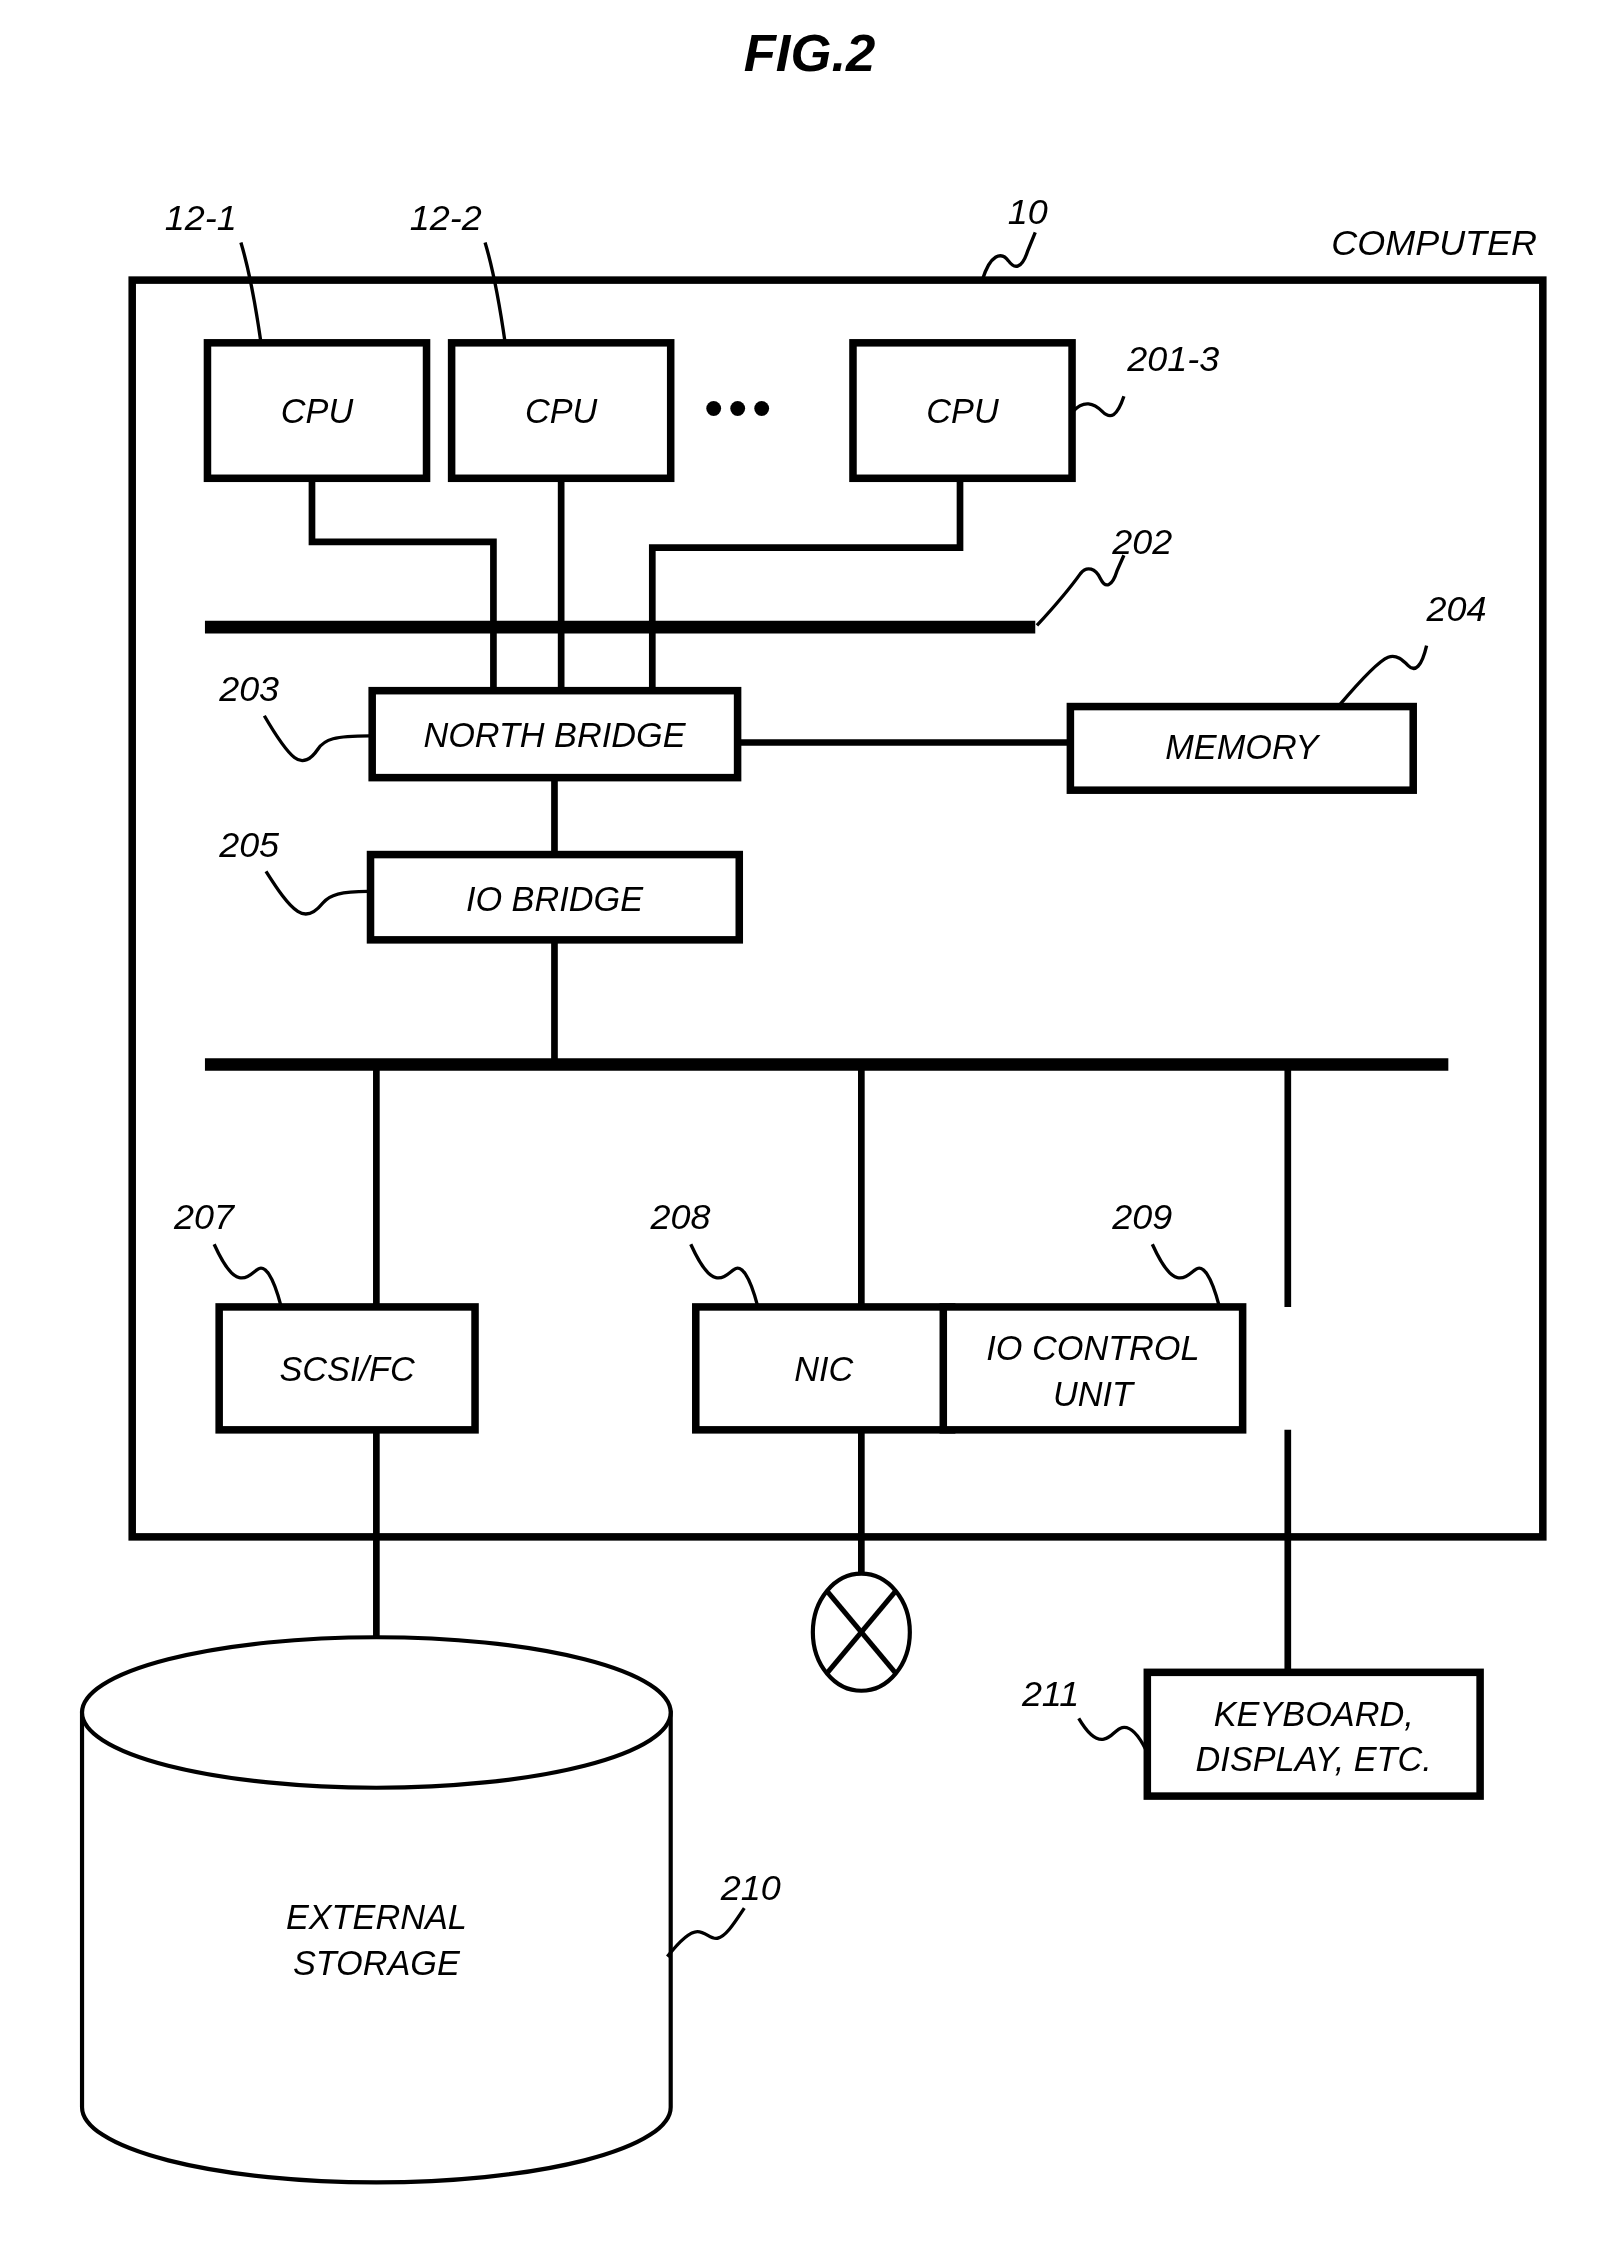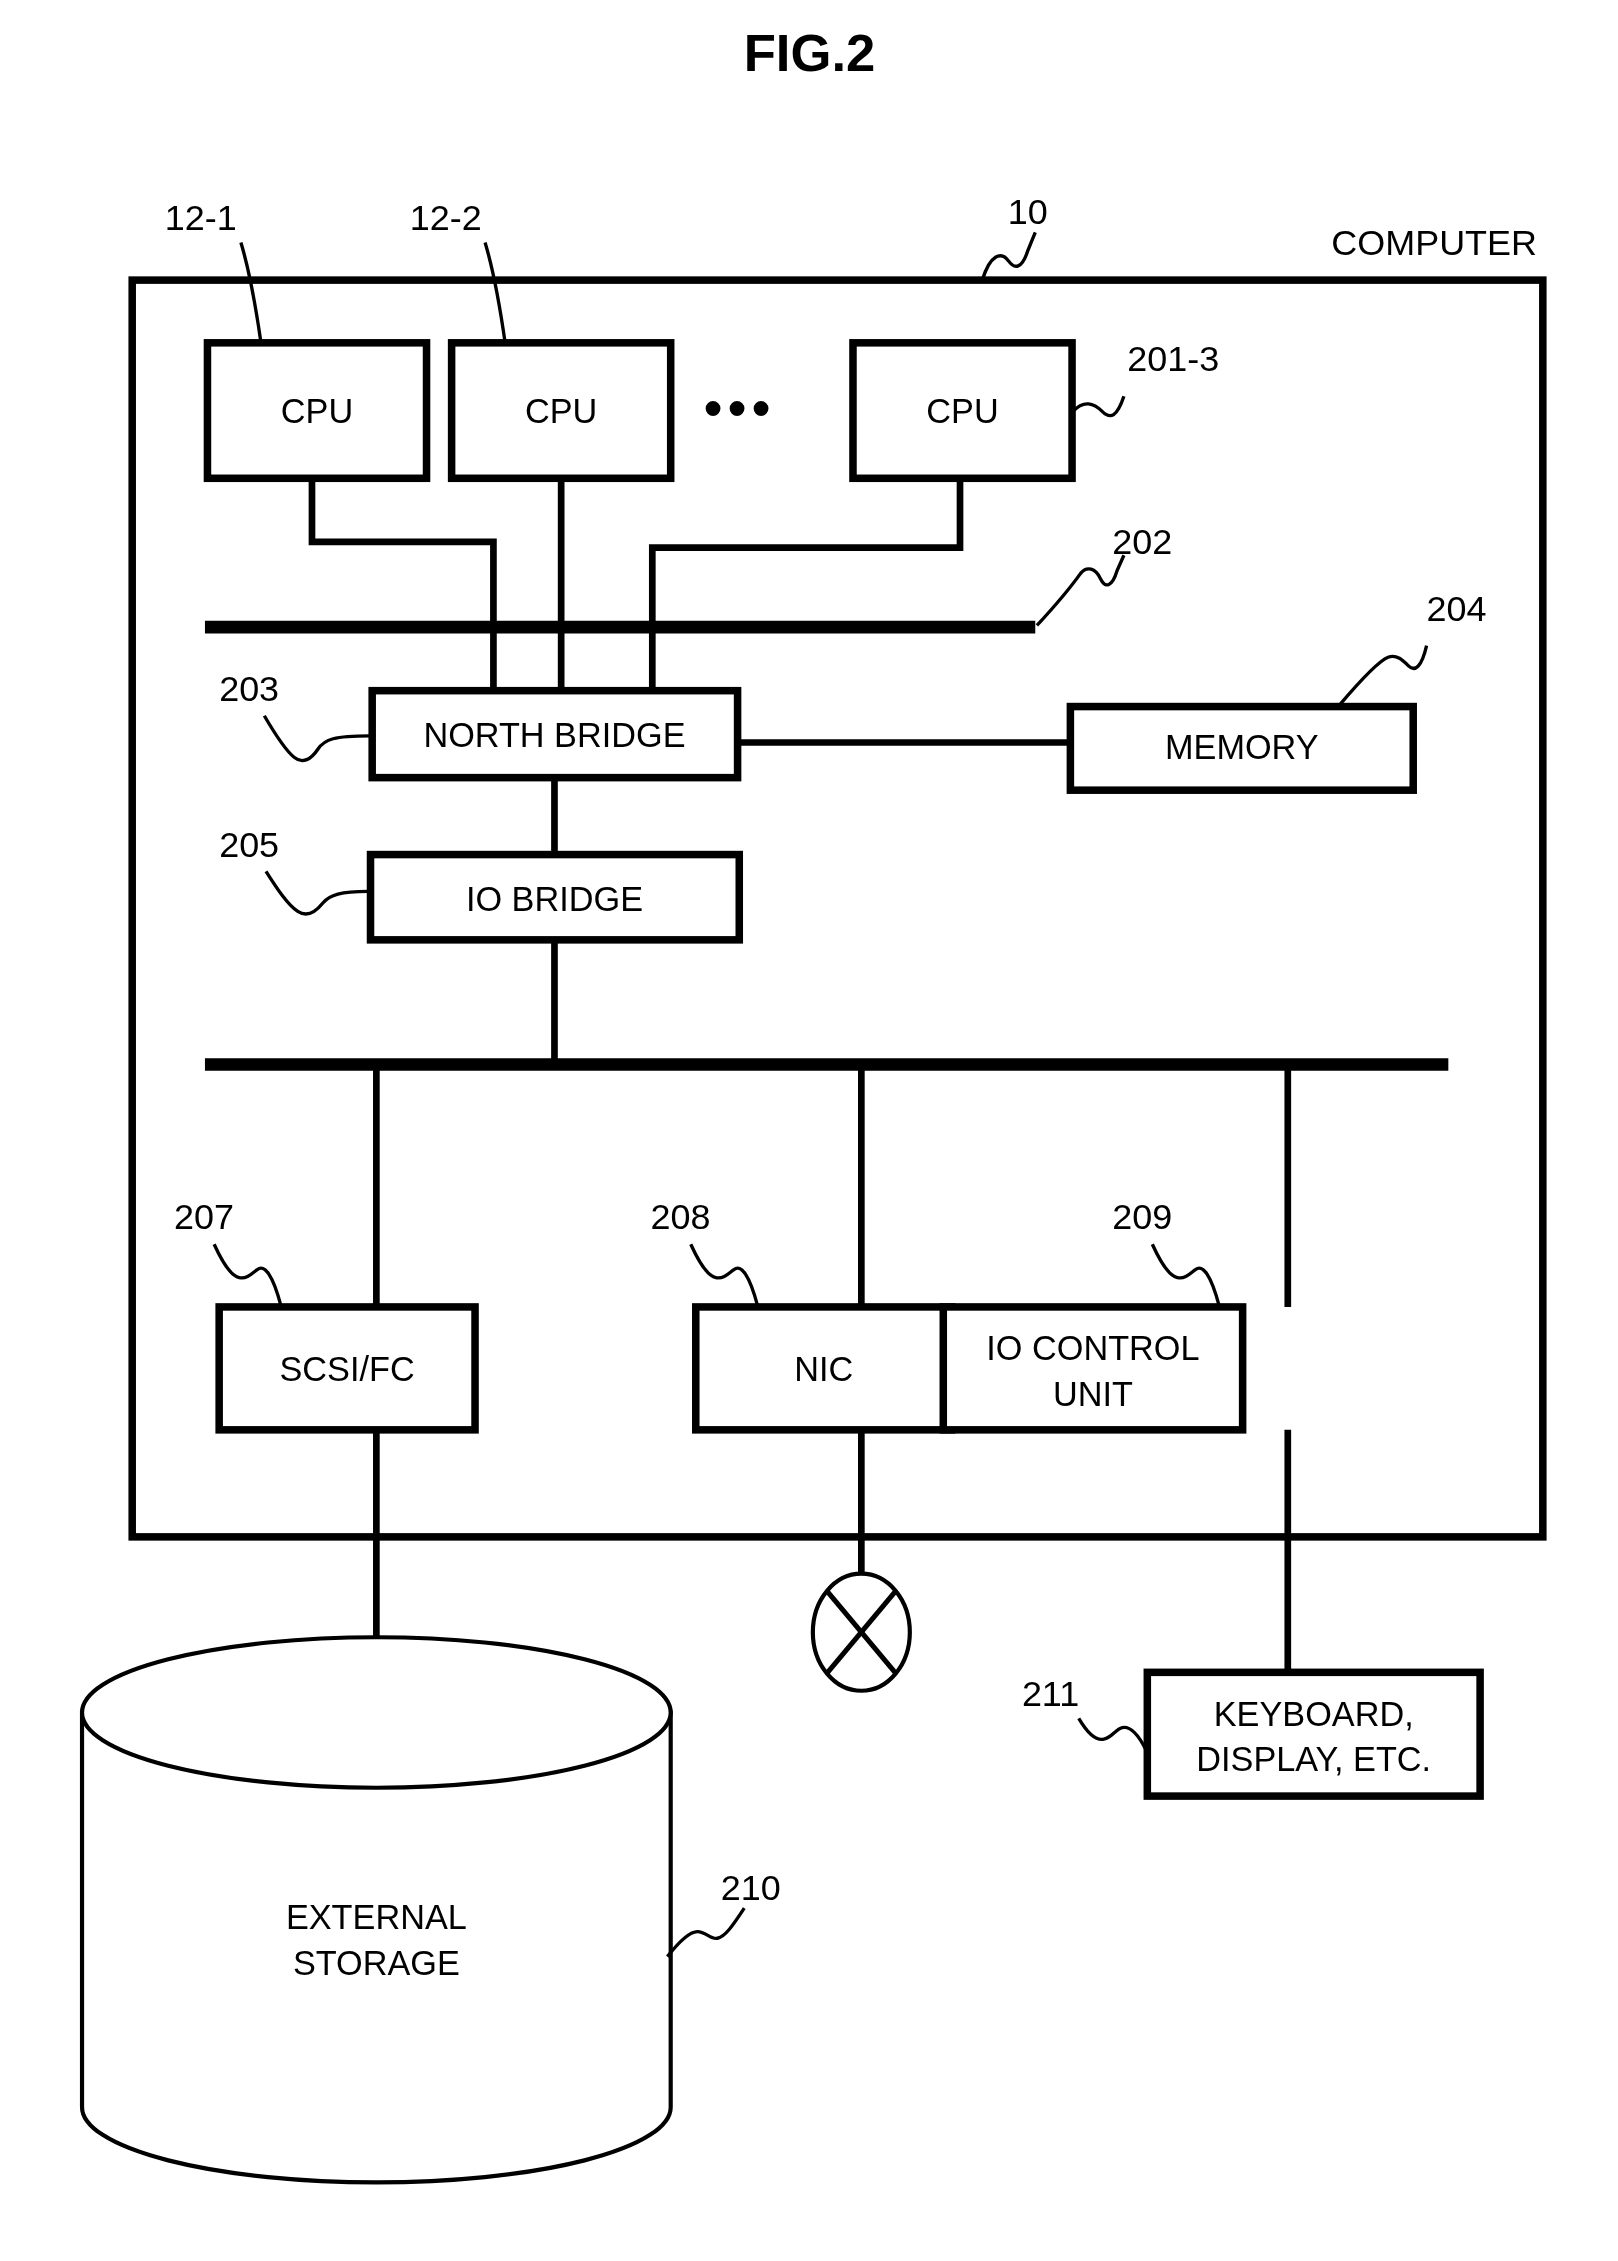--- a/index.html
+++ b/index.html
@@ -12,20 +12,21 @@
     width: 1619px;
     height: 2261px;
     font-family: "Liberation Sans", sans-serif;
     color: #000000;
     overflow: hidden;
   }
   #figure-root {
     position: relative;
     width: 1619px;
     height: 2261px;
+    font-style: italic;
   }
   svg#diagram {
     position: absolute;
     top: 0;
     left: 0;
     width: 1619px;
     height: 2261px;
     display: block;
   }
   .fig-title {

